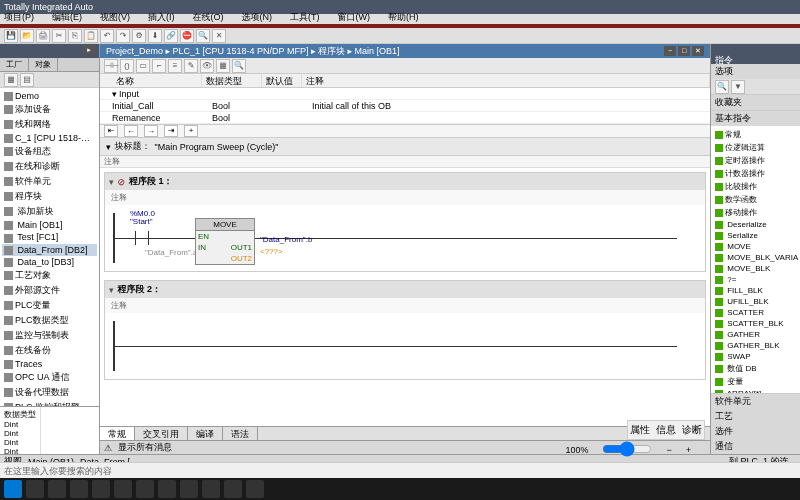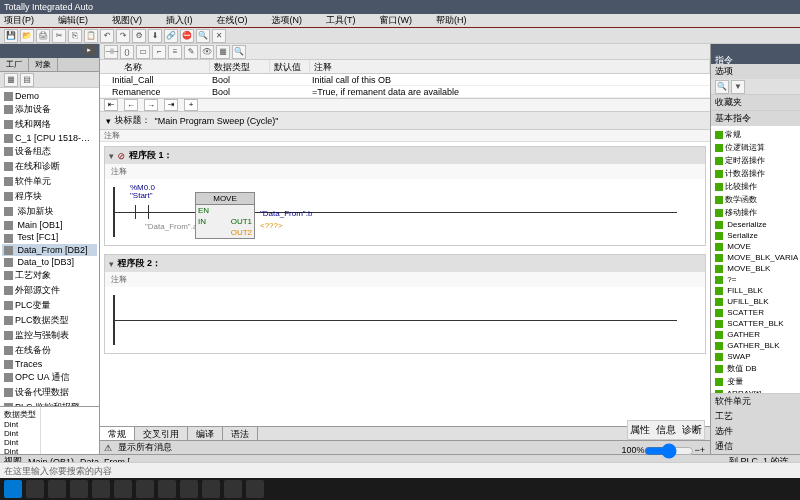--- a/index.html
+++ b/index.html
@@ -1,35 +1,35 @@
 <!DOCTYPE html>
 <html><head>
 <meta charset="utf-8">
 <style>
 *{margin:0;padding:0;box-sizing:border-box}
 body{font-family:"Microsoft YaHei",Arial,sans-serif;font-size:10px;background:#e8e8e8;width:800px;height:500px;overflow:hidden;position:relative}
 .menubar{background:#4a5568;color:#fff;height:14px;padding:1px 4px;font-size:9px;display:flex;justify-content:space-between;align-items:center}
-.menurow{background:#e0e0e0;height:14px;padding:0 4px;font-size:9px;display:flex;align-items:center;gap:24px;border-bottom:1px solid #7f1d1d}
+.menurow{background:#e0e0e0;height:14px;padding:0 4px;font-size:9px;display:flex;align-items:flex-end;gap:18px;border-bottom:4px solid #7f1d1d}
 .menurow span{cursor:pointer}
 .toolbar{background:#e0e0e0;height:16px;padding:1px 4px;display:flex;align-items:center;gap:2px;border-bottom:1px solid #ccc}
 .tb-icon{width:14px;height:14px;background:#f5f5f5;border:1px solid #bbb;display:inline-block;font-size:8px;text-align:center;line-height:12px;color:#555}
 .main{display:flex;height:410px}
 .left{width:100px;background:#737373;border-right:1px solid #999;display:flex;flex-direction:column}
 .left-header{background:#4a5568;color:#fff;height:14px;padding:1px 4px;font-size:9px;display:flex;justify-content:space-between}
 .left-tabs{background:#d0d0d0;height:14px;display:flex;font-size:8px;border-bottom:1px solid #999}
 .left-tab{padding:1px 6px;border-right:1px solid #999}
 .tree{flex:1;padding:2px;font-size:9px;overflow:hidden;background:#fff}
 .tree-item{padding:1px 2px;white-space:nowrap;overflow:hidden;text-overflow:ellipsis;cursor:pointer}
 .tree-item.sel{background:#c5d5e5}
 .tree-item .ico{display:inline-block;width:9px;height:9px;margin-right:2px;vertical-align:middle;background:#888}
 .center{flex:1;display:flex;flex-direction:column;background:#e8e8e8}
 .doc-header{background:#4a78a8;color:#fff;height:14px;padding:1px 6px;font-size:9px;display:flex;justify-content:space-between;align-items:center}
 .doc-toolbar{background:#e8e8e8;height:16px;padding:1px 4px;display:flex;align-items:center;gap:2px;border-bottom:1px solid #ccc}
 .doc-title{background:#bbb;height:14px;padding:1px 6px;font-size:9px;font-weight:bold}
-.grid-header{background:#f0f0f0;height:14px;display:flex;font-size:9px;border-bottom:1px solid #ccc;padding-left:20px}
+.grid-header{background:#f0f0f0;height:14px;display:flex;font-size:9px;border-bottom:1px solid #ccc;padding-left:12px}
 .gh-col{padding:1px 4px;border-right:1px solid #ddd}
 .grid-row{height:12px;display:flex;font-size:9px;border-bottom:1px solid #eee;background:#fff;padding-left:8px}
 .grid-cell{padding:1px 4px}
 .nav-bar{background:#f5f5f5;height:14px;padding:1px 4px;display:flex;align-items:center;gap:6px;border-top:1px solid #ccc;border-bottom:1px solid #ccc}
 .nav-btn{width:14px;height:12px;background:#fff;border:1px solid #bbb;font-size:8px;text-align:center;line-height:10px}
 .ladder-area{flex:1;background:#fff;overflow:auto;padding:4px}
 .network{margin-bottom:8px;border:1px solid #ccc}
 .net-header{background:#e0e0e0;padding:2px 4px;font-size:9px;display:flex;align-items:center;gap:4px}
 .net-header .arrow{color:#555}
 .net-comment{padding:2px 6px;font-size:8px;color:#666;background:#f8f8f8}
@@ -53,21 +53,21 @@
 .right-tree-item .ico2{display:inline-block;width:8px;height:8px;background:#4a0;margin-right:2px;vertical-align:middle}
 .bottom-tabs{background:#e0e0e0;height:14px;display:flex;font-size:9px;border-top:1px solid #999}
 .btab{padding:1px 8px;border-right:1px solid #999;cursor:pointer}
 .btab.active{background:#fff}
 .status-strip{background:#d8d8d8;height:14px;display:flex;font-size:9px;align-items:center;padding:0 4px;gap:6px;border-top:1px solid #999}
 .taskbar{position:absolute;bottom:0;left:0;right:0;height:22px;background:#1a1a1a;display:flex;align-items:center;gap:4px;padding:0 4px}
 .task-icon{width:18px;height:18px;background:#333;border-radius:2px}
 .task-icon.win{background:#0078d4}
 .search-hint{position:absolute;bottom:22px;left:0;right:0;height:16px;background:#f0f0f0;padding:2px 4px;font-size:9px;color:#666;border-top:1px solid #ccc}
 .info-bar{position:absolute;right:95px;bottom:60px;font-size:10px;display:flex;gap:6px;background:#f0f0f0;padding:2px;border:1px solid #ccc}
-.zoom{position:absolute;right:95px;bottom:45px;display:flex;align-items:flex-end;gap:0;font-size:9px}
+.zoom{position:absolute;right:109px;bottom:45px;display:flex;align-items:flex-start;gap:14px;font-size:9px}
 .zoom input{width:50px;height:8px}
 .block-title{background:#e8e8e8;padding:2px 6px;font-size:9px;display:flex;align-items:center;gap:4px;border-bottom:1px solid #ccc}
 .sub-labels{background:#f5f5f5;height:12px;display:flex;font-size:8px;padding:0 4px;gap:20px;color:#666;border-bottom:1px solid #ddd}
 .detail-pane{background:#fff;height:48px;border-top:1px solid #999;display:flex;font-size:8px}
 .detail-col{padding:2px 4px;border-right:1px solid #ddd;min-width:40px}
 .win-ctrl{display:flex;gap:2px}
 .win-btn{width:12px;height:10px;background:#555;color:#fff;font-size:7px;text-align:center;line-height:10px}
 </style>
 </head>
 <body>
@@ -152,49 +152,62 @@
           <div>数据类型</div>
         <div>Dint</div>
         <div>Dint</div>
         <div>Dint</div>
         <div>Dint</div>
       </div>
     </div>
   </div>
 
   <div class="center">
+    <div class="doc-header">
+      <span>Project_Demo  ▸  PLC_1 [CPU 1518-4 PN/DP MFP]  ▸  程序块  ▸  Main [OB1]</span>
+      <span class="win-ctrl">
+        <span class="win-btn">−</span>
+        <span class="win-btn">□</span>
+        <span class="win-btn">✕</span>
+      </span>
+    </div>
     <div class="doc-toolbar">
       <span class="tb-icon">⊣⊢</span>
       <span class="tb-icon">()</span>
       <span class="tb-icon">▭</span>
       <span class="tb-icon">⌐</span>
       <span class="tb-icon">≡</span>
       <span class="tb-icon">✎</span>
       <span class="tb-icon">👁</span>
       <span class="tb-icon">▦</span>
       <span class="tb-icon">🔍</span>
     </div>
     <div class="grid-header">
       <div class="gh-col" style="width:90px">名称</div>
       <div class="gh-col" style="width:60px">数据类型</div>
       <div class="gh-col" style="width:40px">默认值</div>
       <div class="gh-col" style="flex:1">注释</div>
     </div>
     <div id="gridrows">
         <div class="grid-row">
+          <div class="grid-cell" style="width:100px">▾ Input</div>
+          <div class="grid-cell" style="width:60px"></div>
+          <div class="grid-cell" style="width:40px"></div>
+          <div class="grid-cell" style="flex:1"></div>
+        </div>
+        <div class="grid-row">
           <div class="grid-cell" style="width:100px">  Initial_Call</div>
           <div class="grid-cell" style="width:60px">Bool</div>
           <div class="grid-cell" style="width:40px"></div>
           <div class="grid-cell" style="flex:1">Initial call of this OB</div>
         </div>
         <div class="grid-row">
           <div class="grid-cell" style="width:100px">  Remanence</div>
           <div class="grid-cell" style="width:60px">Bool</div>
           <div class="grid-cell" style="width:40px"></div>
-          <div class="grid-cell" style="flex:1">=True, if remanent data are available</div>
         </div>
       </div>
 
     <div class="nav-bar">
       <span class="nav-btn">⇤</span>
       <span class="nav-btn">←</span>
       <span class="nav-btn">→</span>
       <span class="nav-btn">⇥</span>
       <span class="nav-btn">+</span>
     </div>

